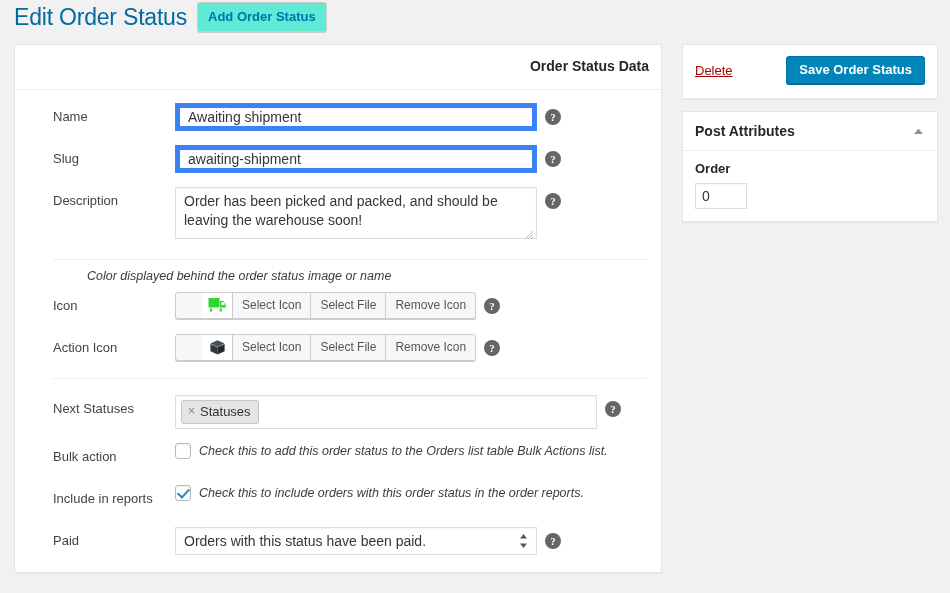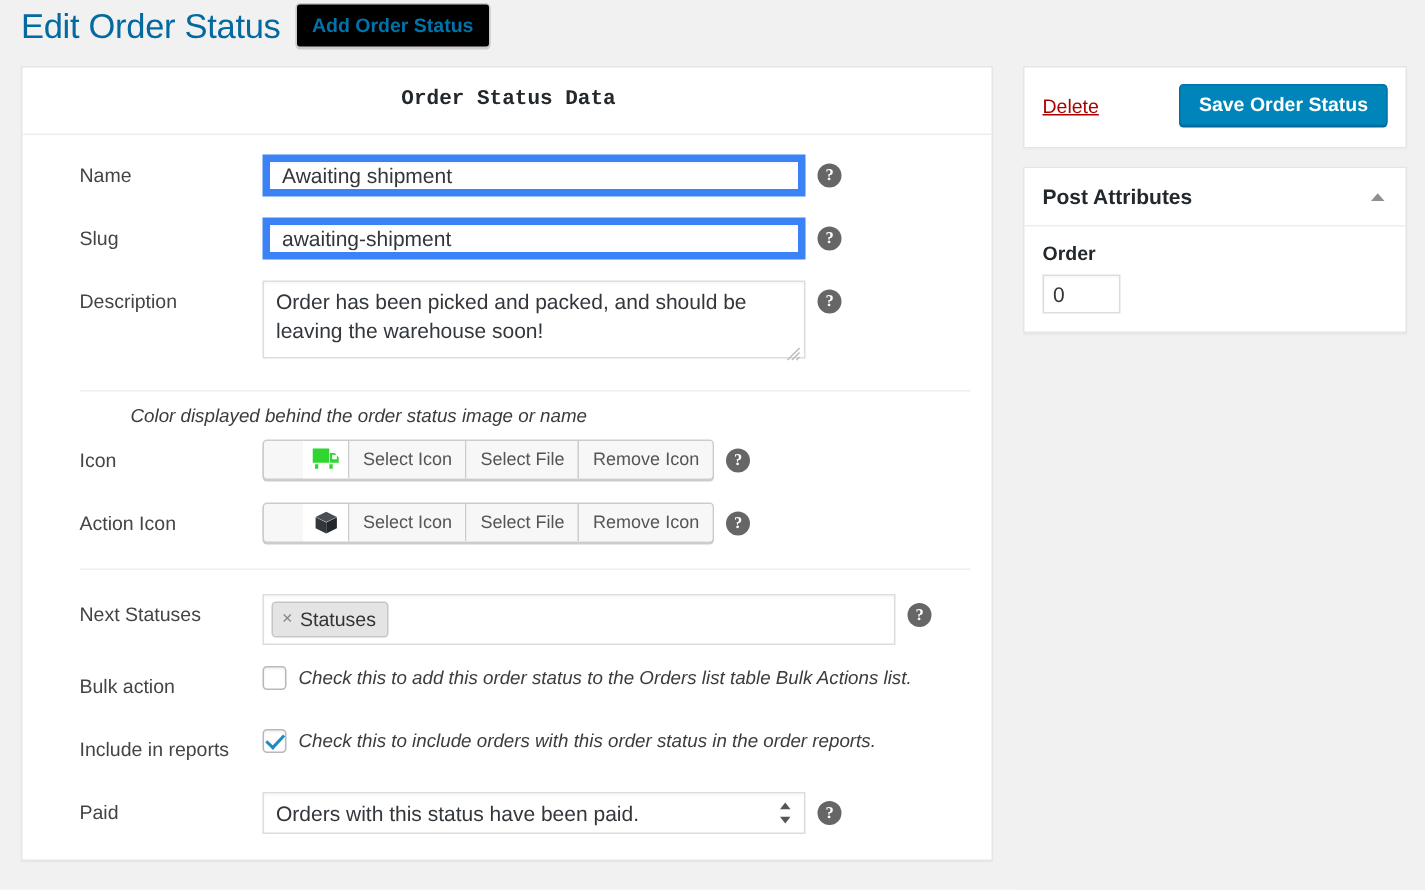--- a/index.html
+++ b/index.html
@@ -24,21 +24,21 @@
   }
   .page-title {
     font-size: 23px;
     font-weight: 400;
     color: #0369a1;
     line-height: 29px;
     letter-spacing: -0.2px;
   }
   .page-title-action {
     display: inline-block;
-    background: #000000;
+    background: #5eead4;
     border: 1px solid #ccc;
     border-radius: 3px;
     color: #0073aa;
     font-size: 13px;
     font-weight: bold;
     line-height: 13px;
     padding: 7px 10px 8px;
     text-decoration: none;
     box-shadow: 0 1px 0 #ccc;
     cursor: pointer;
@@ -57,22 +57,21 @@
   }
   .postbox-header {
     border-bottom: 1px solid #eee;
     padding: 12px 12px 12px 14px;
     font-size: 14px;
     font-weight: bold;
     color: #23282d;
     line-height: 1.4;
     display: flex;
     align-items: center;
-    justify-content: center;
-    font-family: Liberation Mono, monospace;
+    justify-content: flex-end;
   }
   .inside { padding: 6px 0 10px 0; }
 
   
   .form-row {
     display: flex;
     align-items: flex-start;
     padding: 7px 0 7px 0;
   }
   .form-row .lbl {

